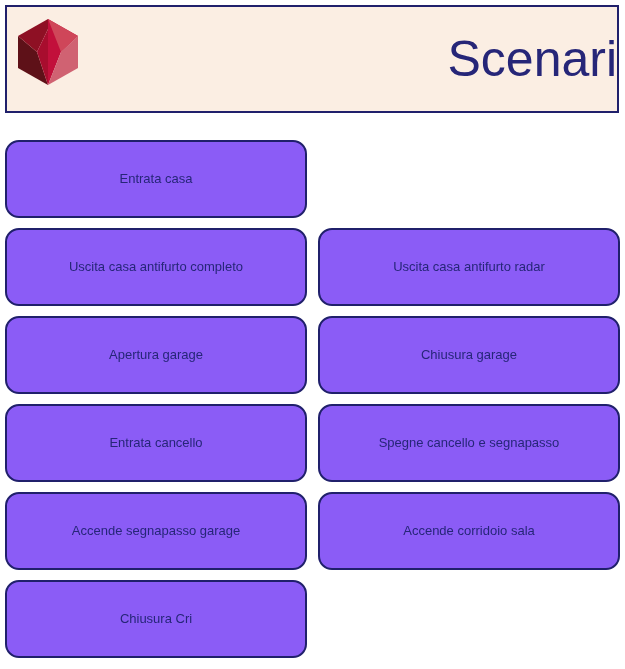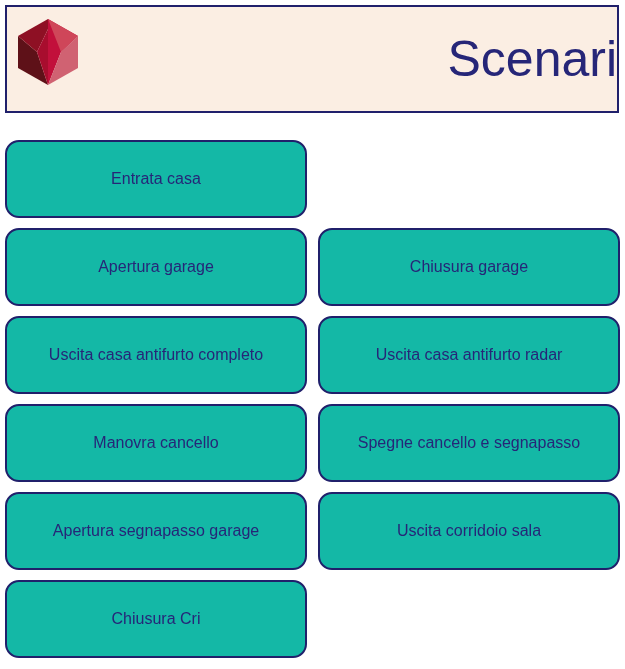--- a/index.html
+++ b/index.html
@@ -75,25 +75,25 @@
     padding-left: 5px;
     padding-right: 6px;
     box-sizing: border-box;
   }
 
   .scenario-btn {
     flex: 0 0 302px;
     width: 302px;
     height: 78px;
     box-sizing: border-box;
-    background: #14b8a6;
+    background: #8b5cf6;
     border: 2px solid #20206b;
     border-radius: 14px;
     color: #262678;
-    font-size: 16px;
+    font-size: 13px;
     font-family: "Liberation Sans", sans-serif;
     line-height: 1.2;
     display: flex;
     align-items: center;
     justify-content: center;
     text-align: center;
     padding: 4px 10px;
     cursor: pointer;
     outline: none;
     user-select: none;
@@ -129,37 +129,37 @@
     <div class="header-title">Scenari</div>
   </div>
 
   <div class="grid">
 
     <div class="grid-row">
       <button class="scenario-btn">Entrata casa</button>
     </div>
 
     <div class="grid-row">
+      <button class="scenario-btn">Uscita casa antifurto completo</button>
+      <button class="scenario-btn">Uscita casa antifurto radar</button>
+    </div>
+
+    <div class="grid-row">
       <button class="scenario-btn">Apertura garage</button>
       <button class="scenario-btn">Chiusura garage</button>
     </div>
 
     <div class="grid-row">
-      <button class="scenario-btn">Uscita casa antifurto completo</button>
-      <button class="scenario-btn">Uscita casa antifurto radar</button>
-    </div>
-
-    <div class="grid-row">
-      <button class="scenario-btn">Manovra cancello</button>
+      <button class="scenario-btn">Entrata cancello</button>
       <button class="scenario-btn">Spegne cancello e segnapasso</button>
     </div>
 
     <div class="grid-row">
-      <button class="scenario-btn">Apertura segnapasso garage</button>
-      <button class="scenario-btn">Uscita corridoio sala</button>
+      <button class="scenario-btn">Accende segnapasso garage</button>
+      <button class="scenario-btn">Accende corridoio sala</button>
     </div>
 
     <div class="grid-row">
       <button class="scenario-btn">Chiusura Cri</button>
       <span class="scenario-btn empty"></span>
     </div>
 
   </div>
 
 </div>

